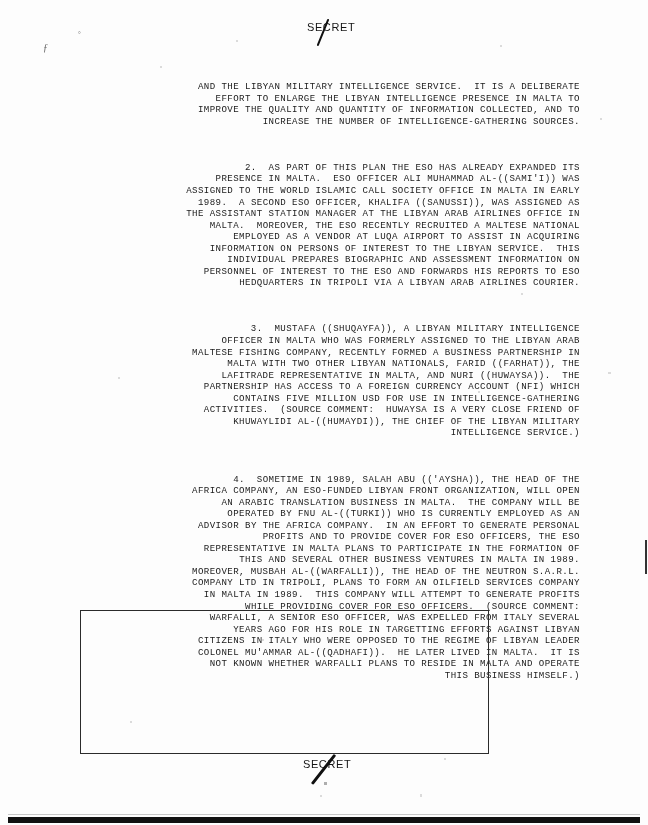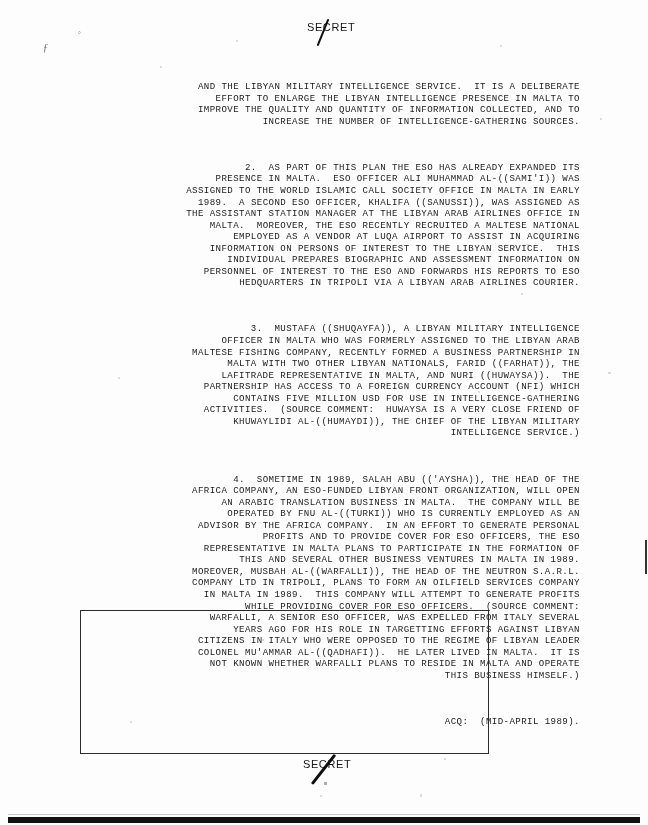--- a/index.html
+++ b/index.html
@@ -211,21 +211,20 @@
 MOREOVER, MUSBAH AL-((WARFALLI)), THE HEAD OF THE NEUTRON S.A.R.L.
 COMPANY LTD IN TRIPOLI, PLANS TO FORM AN OILFIELD SERVICES COMPANY
 IN MALTA IN 1989.  THIS COMPANY WILL ATTEMPT TO GENERATE PROFITS
 WHILE PROVIDING COVER FOR ESO OFFICERS.  (SOURCE COMMENT:
 WARFALLI, A SENIOR ESO OFFICER, WAS EXPELLED FROM ITALY SEVERAL
 YEARS AGO FOR HIS ROLE IN TARGETTING EFFORTS AGAINST LIBYAN
 CITIZENS IN ITALY WHO WERE OPPOSED TO THE REGIME OF LIBYAN LEADER
 COLONEL MU'AMMAR AL-((QADHAFI)).  HE LATER LIVED IN MALTA.  IT IS
 NOT KNOWN WHETHER WARFALLI PLANS TO RESIDE IN MALTA AND OPERATE
 THIS BUSINESS HIMSELF.)</p>
-    <p class="acq-line">ACQ:  (MID-APRIL 1989).</p>
   </div>
 
   <div id="redaction-box"></div>
 
   <div class="stamp" id="stamp-bottom">SECRET</div>
   <div class="stamp-strike" id="strike-bottom"></div>
 
   <div id="bottom-bar-hairline"></div>
   <div id="bottom-bar"></div>
 

